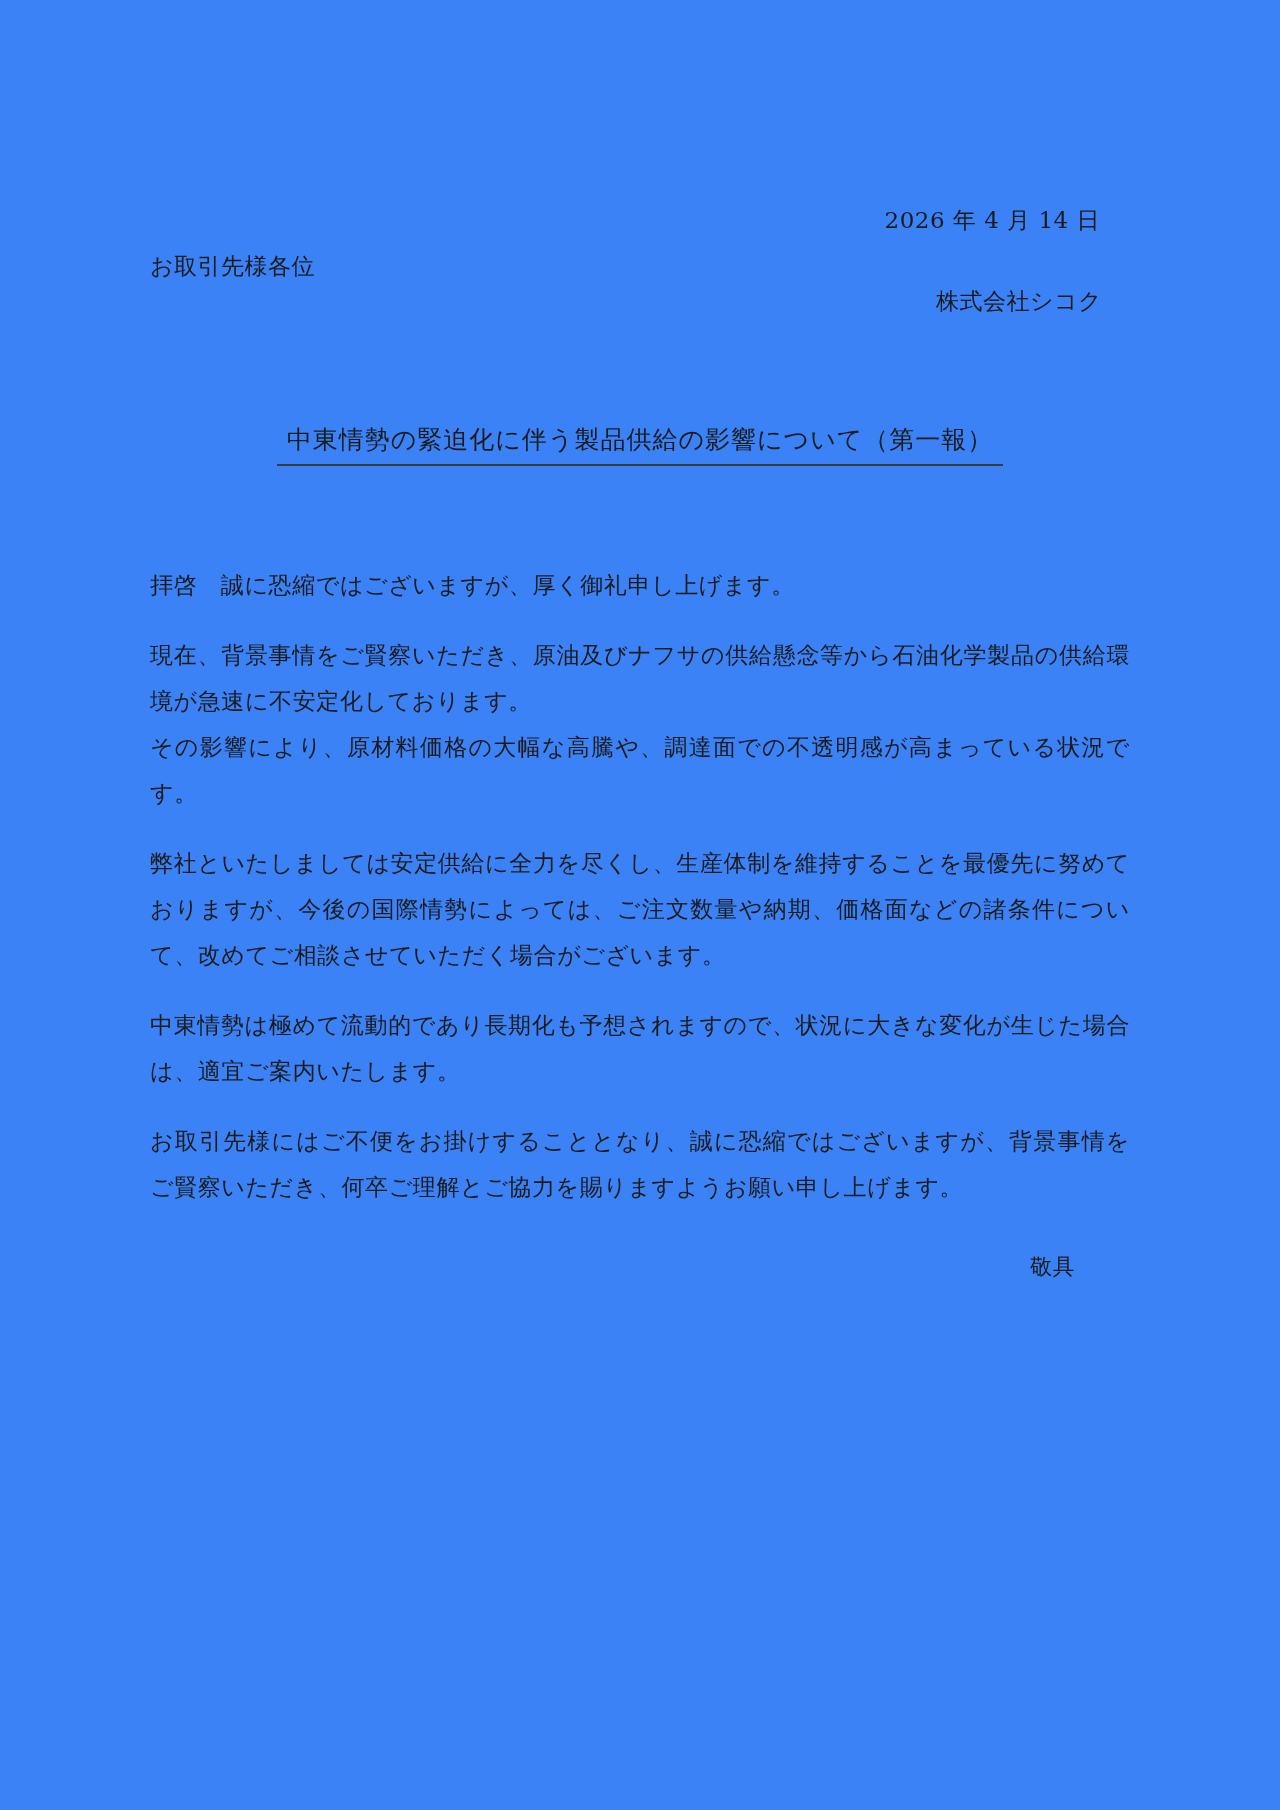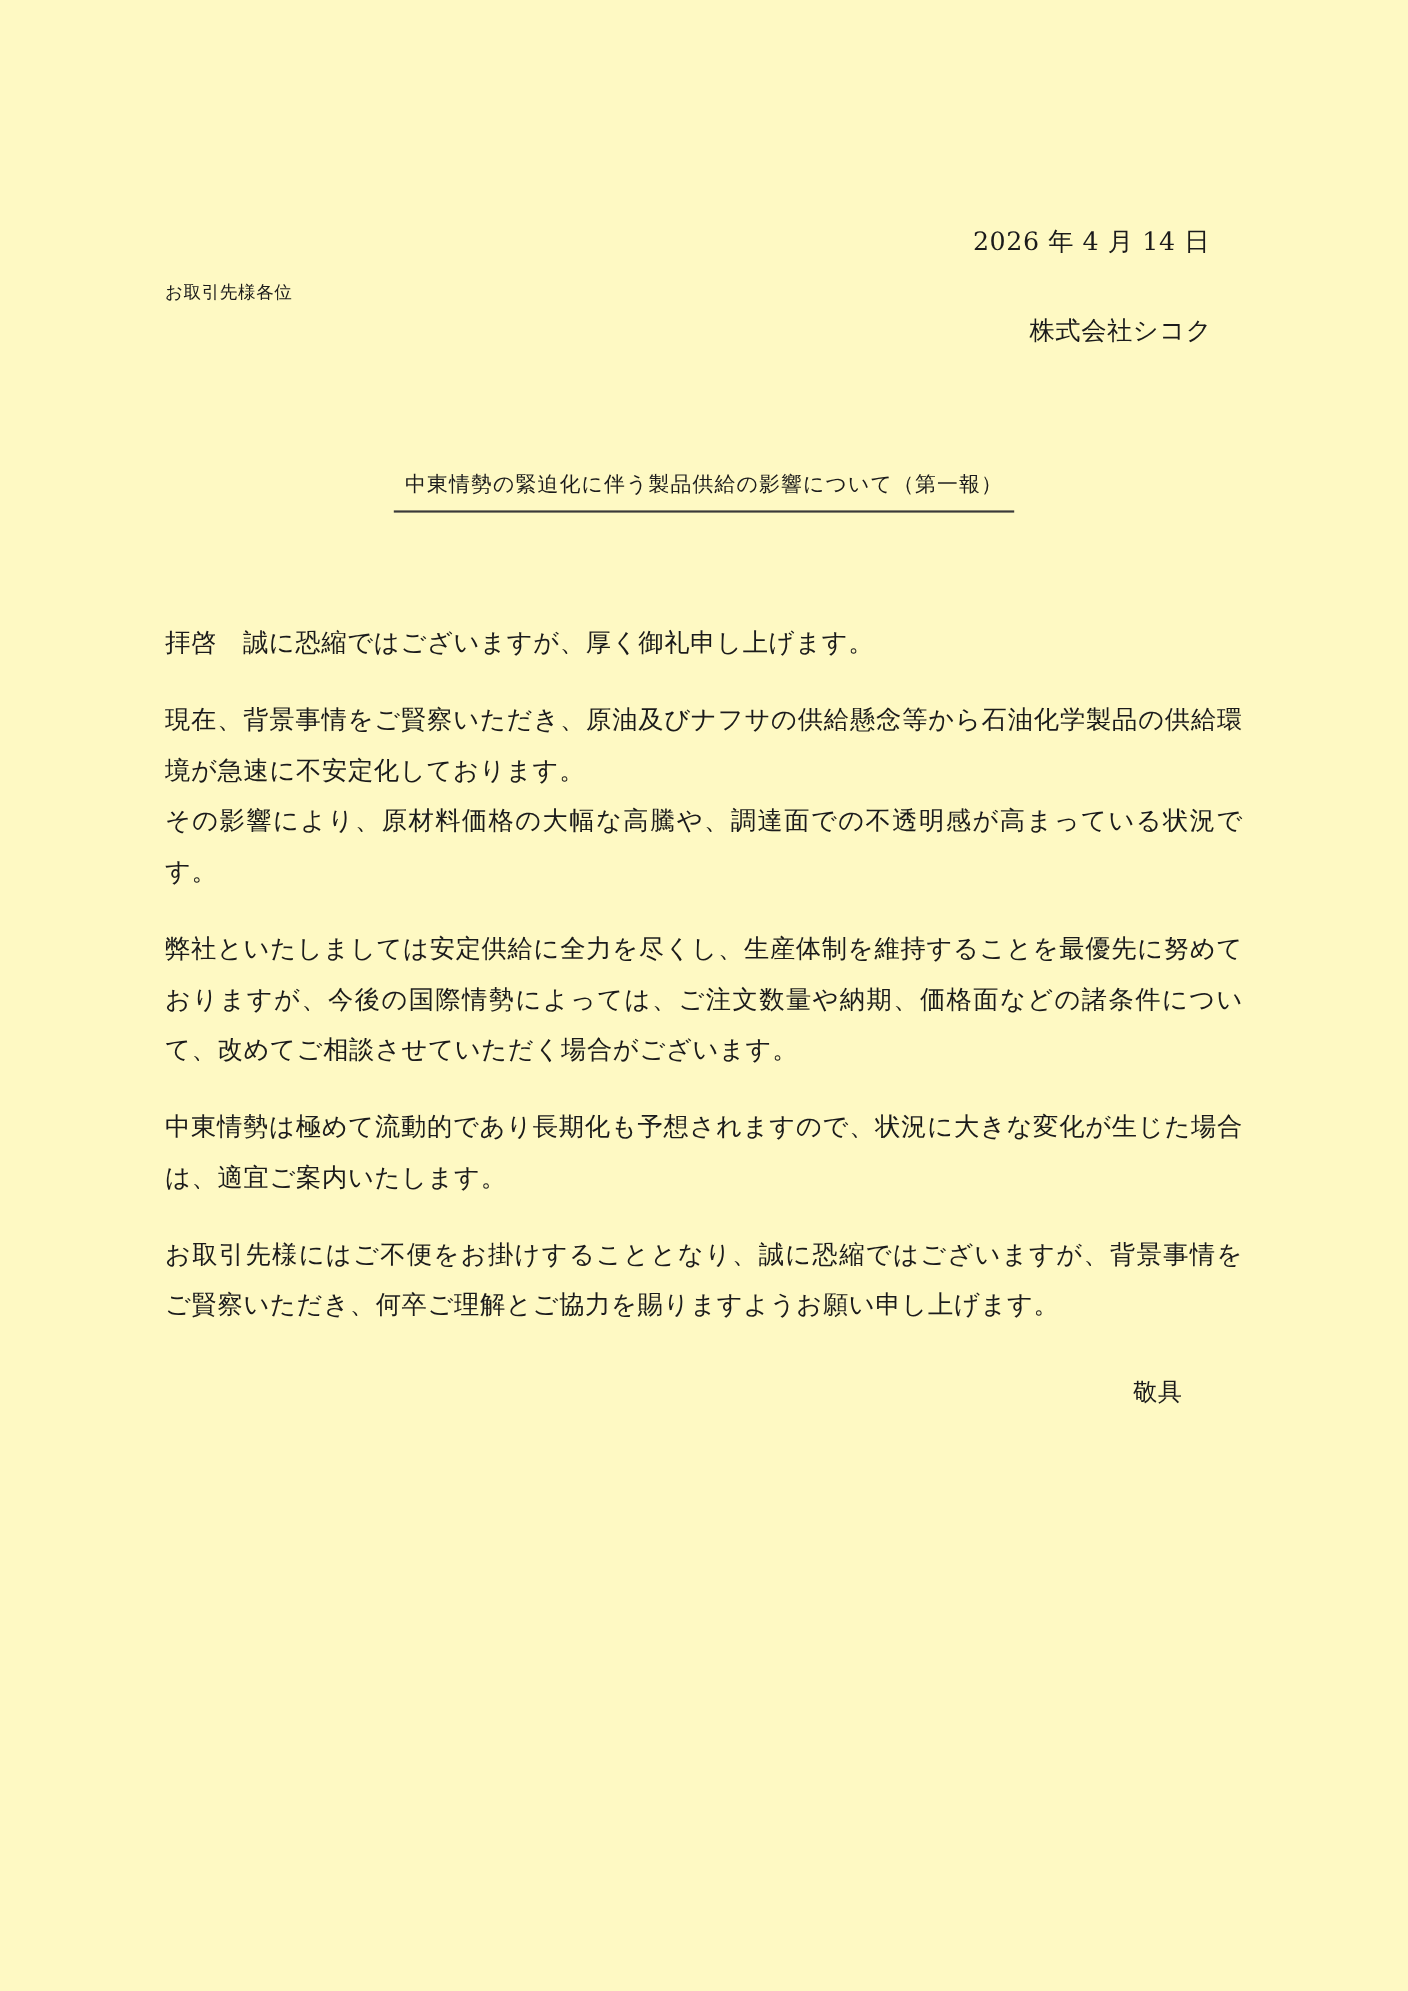--- a/index.html
+++ b/index.html
@@ -5,52 +5,52 @@
   html, body {
     margin: 0;
     padding: 0;
     background: #ffffff;
   }
   .page {
     position: relative;
     width: 1280px;
     height: 1810px;
     margin: 0 auto;
-    background: #fef9c3;
+    background: #3b82f6;
     box-sizing: border-box;
     padding: 205px 150px 0 150px;
     font-family: "DejaVu Serif", "Liberation Serif", serif;
     color: #1b1b1b;
     overflow: hidden;
   }
   .date-line {
     text-align: right;
     padding-right: 30px;
     font-size: 23px;
     line-height: 30px;
     letter-spacing: 0.5px;
   }
   .recipient-line {
     margin-top: 16px;
-    font-size: 16px;
+    font-size: 23px;
     line-height: 30px;
     letter-spacing: 0.5px;
   }
   .sender-block {
     margin-top: 0;
     text-align: right;
     padding-right: 28px;
     font-size: 23px;
     line-height: 40px;
     letter-spacing: 0.5px;
   }
   .doc-title {
     margin-top: 102px;
     text-align: center;
-    font-size: 19px;
+    font-size: 25px;
     letter-spacing: 1px;
     line-height: 34px;
   }
   .doc-title .title-underline {
     display: inline-block;
     border-bottom: 2px solid #3a3a3a;
     padding: 0 10px 7px 10px;
   }
   .body-text {
     margin-top: 96px;

